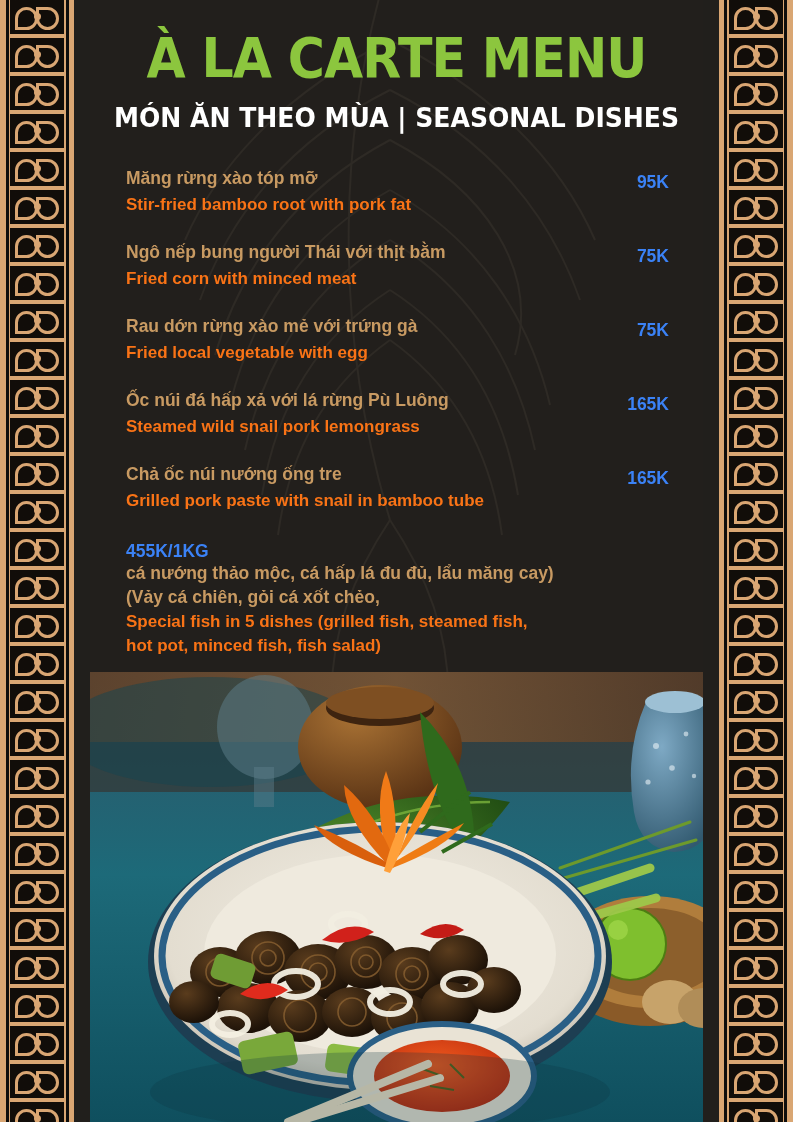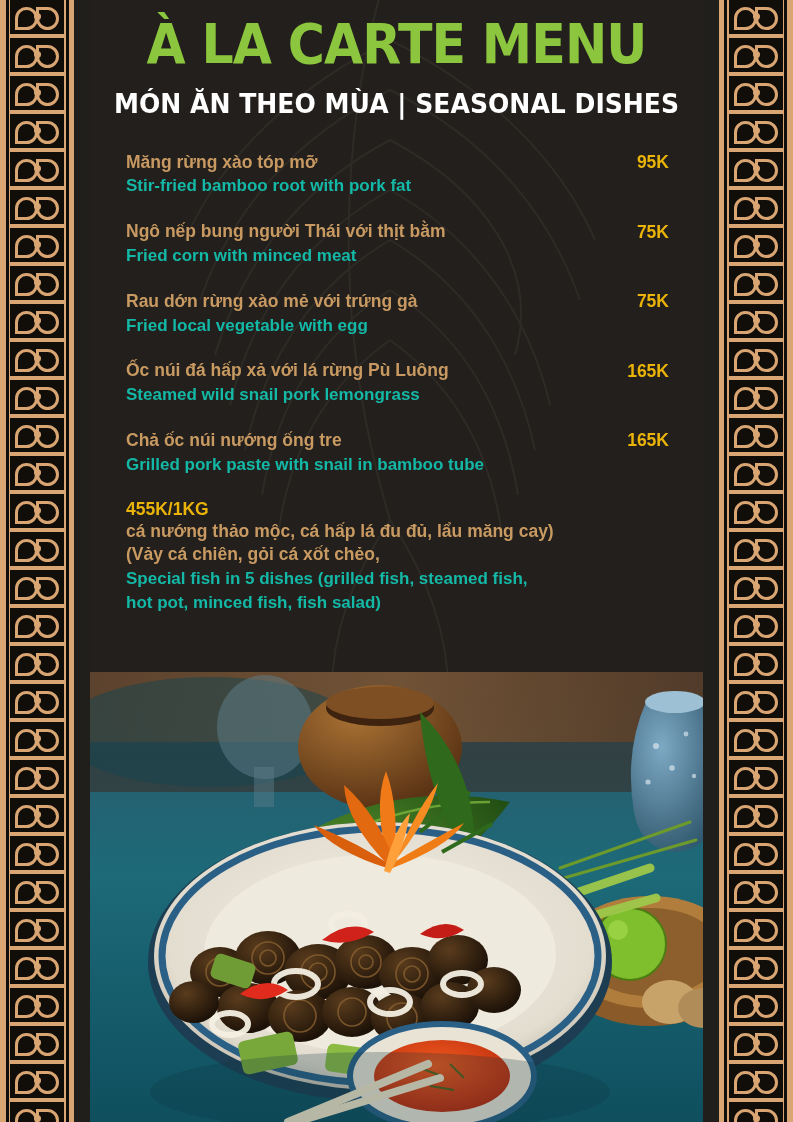--- a/index.html
+++ b/index.html
@@ -111,21 +111,21 @@
     overflow: hidden;
   }
   .panel-bg {
     position: absolute;
     inset: 0;
     opacity: 0.5;
   }
 
   .header {
     position: relative;
-    padding-top: 16px;
+    padding-top: 30px;
     text-align: center;
   }
   .title {
     font-family: "DejaVu Sans", sans-serif;
     font-weight: bold;
     font-size: 55px;
     letter-spacing: -1px;
     color: #8cc63e;
     line-height: 1.05;
     transform: scaleX(0.92);
@@ -162,28 +162,29 @@
     flex: 1 1 auto;
     padding-right: 12px;
   }
   .vn-extra {
     color: #c89a62;
     font-size: 17.5px;
     font-weight: bold;
     line-height: 1.35;
   }
   .price {
-    color: #eab308;
+    color: #3b82f6;
     font-size: 17.5px;
     font-weight: bold;
     white-space: nowrap;
     flex: none;
+    margin-top: 7px;
   }
   .en {
-    color: #14b8a6;
+    color: #f97316;
     font-size: 17px;
     font-weight: bold;
     line-height: 1.35;
     margin-top: 1px;
   }
 
   
   .photo {
     position: absolute;
     left: 90px;

